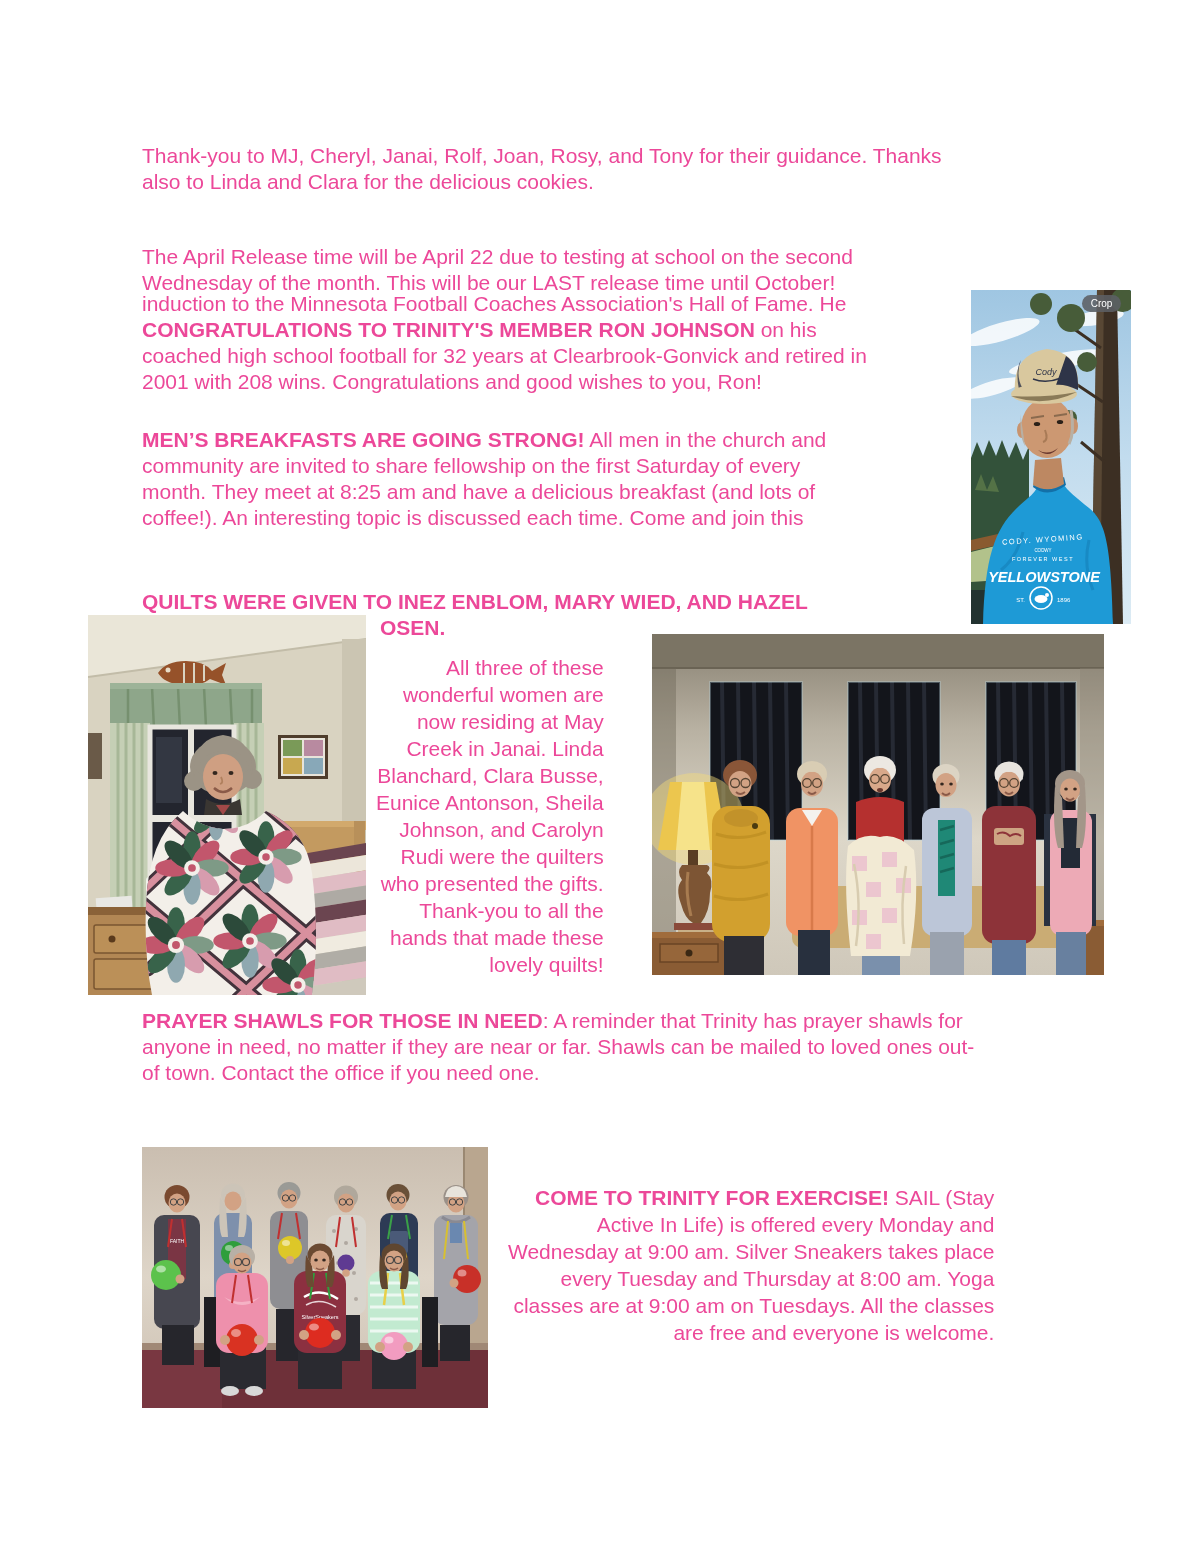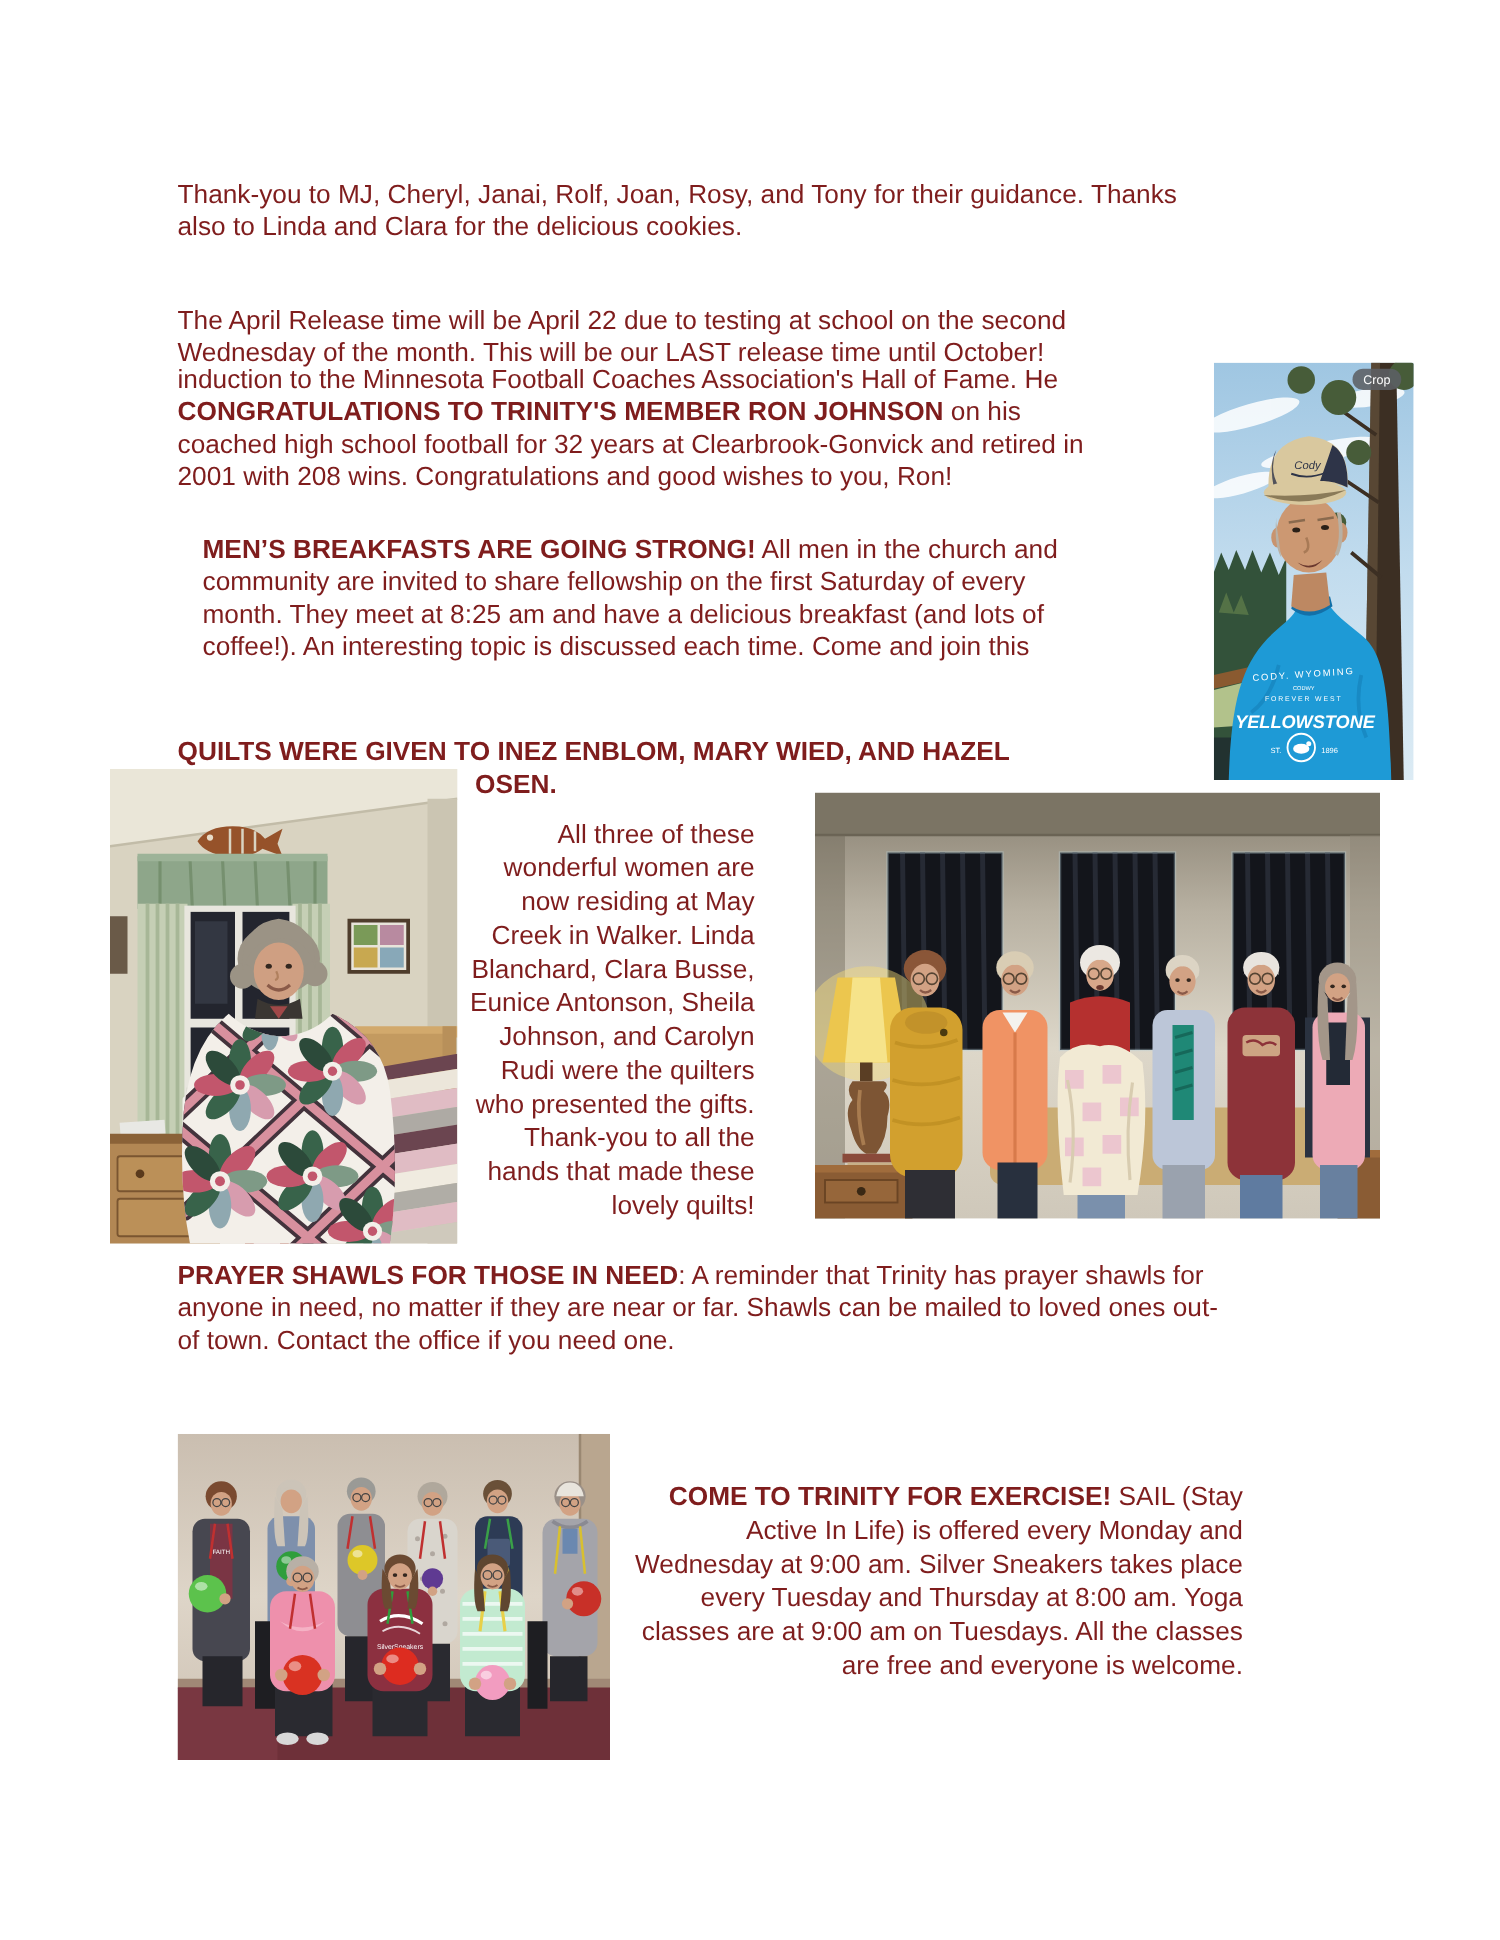--- a/index.html
+++ b/index.html
@@ -1,18 +1,18 @@
 <!DOCTYPE html>
 <html><head>
 <meta charset="utf-8">
 <style>
   html,body { margin:0; padding:0; background:#ffffff; }
   .page {
     position:relative; width:1200px; height:1552px; background:#ffffff;
-    font-family:"Liberation Sans","DejaVu Sans",sans-serif; color:#7f1d1d;
+    font-family:"Liberation Sans","DejaVu Sans",sans-serif; color:#ec4899;
     overflow:hidden;
   }
   .para { position:absolute; font-size:21px; line-height:26px; }
   .para .line { white-space:nowrap; }
   .lh27 .line { line-height:27px;text-align:right; }
   b, .bold { font-weight:bold; }
   .indent { padding-left:26px; }
   .photo { position:absolute; overflow:hidden; }
   .photo svg { display:block; }
   svg text { font-family:"Liberation Sans","DejaVu Sans",sans-serif; }
@@ -112,21 +112,21 @@
           <text x="86" y="312" font-size="6">1896</text>
         </g>
       </g>
       <g>
         <rect x="111" y="5" width="39" height="17" rx="8.5" fill="#5c6064" opacity="0.88"></rect>
         <text x="130.5" y="17" font-size="10" fill="#ffffff" text-anchor="middle">Crop</text>
       </g>
     </svg>
   </div>
 
-  <div class="para" style="left:142px; top:427px;margin-left:20px;">
+  <div class="para" style="left:142px; top:427px;">
     <div class="line"><b>MEN’S BREAKFASTS ARE GOING STRONG!</b><span> All men in the church and</span></div>
     <div class="line">community are invited to share fellowship on the first Saturday of every</div>
     <div class="line">month. They meet at 8:25 am and have a delicious breakfast (and lots of</div>
     <div class="line">coffee!). An interesting topic is discussed each time. Come and join this</div>
   </div>
 
   <div class="para" style="left:142px; top:589px; font-weight:bold;">
     <div class="line">QUILTS WERE GIVEN TO INEZ ENBLOM, MARY WIED, AND HAZEL</div>
     <div class="line" style="margin-left:238px;">OSEN.</div>
   </div>
@@ -269,21 +269,21 @@
           </g>
         </g>
       </g>
     </svg>
   </div>
 
   <div class="para lh27" style="left:376px; top:654px;">
     <div class="line indent">All three of these</div>
     <div class="line">wonderful women are</div>
     <div class="line">now residing at May</div>
-    <div class="line">Creek in Walker. Linda</div>
+    <div class="line">Creek in Janai. Linda</div>
     <div class="line">Blanchard, Clara Busse,</div>
     <div class="line">Eunice Antonson, Sheila</div>
     <div class="line">Johnson, and Carolyn</div>
     <div class="line">Rudi were the quilters</div>
     <div class="line">who presented the gifts.</div>
     <div class="line">Thank-you to all the</div>
     <div class="line">hands that made these</div>
     <div class="line">lovely quilts!</div>
   </div>
 

